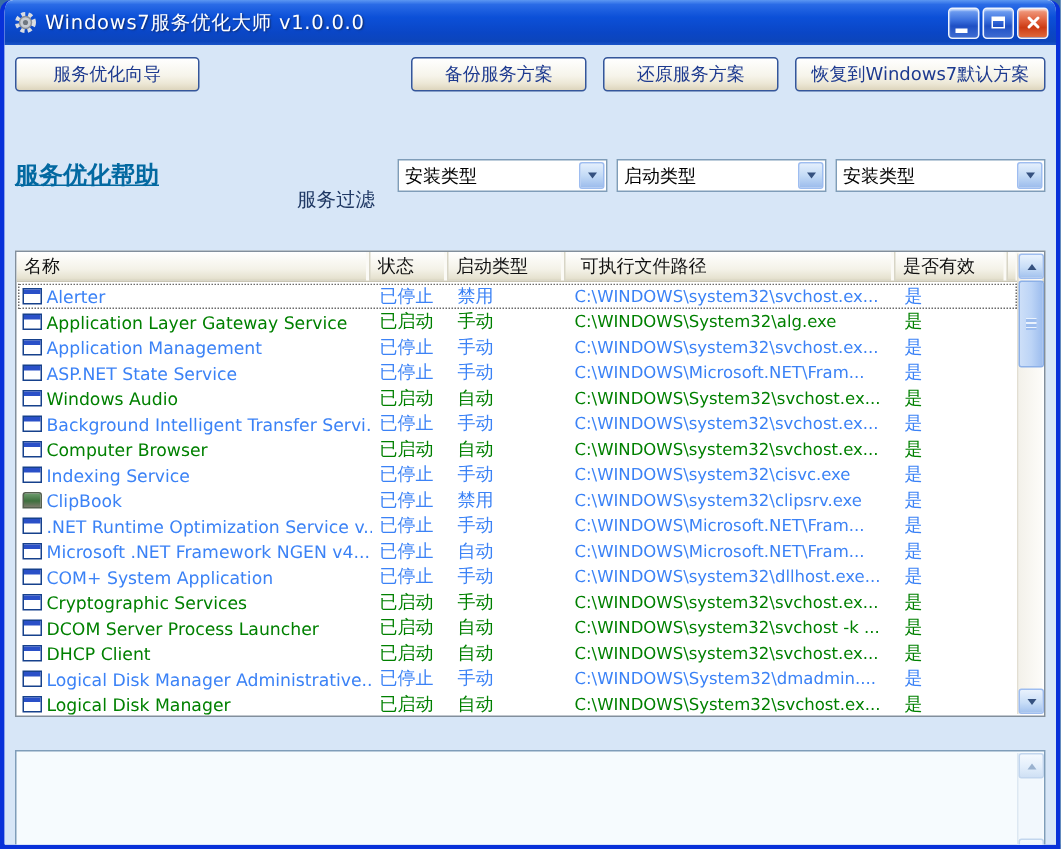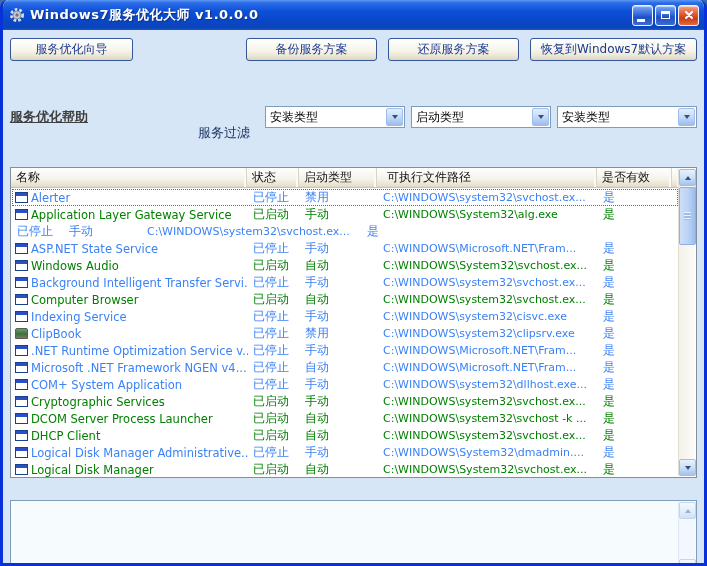--- a/index.html
+++ b/index.html
@@ -5,42 +5,42 @@
   * { margin:0; padding:0; box-sizing:border-box; }
   html,body { width:707px; height:566px; background:#3a6ea5; font-family:"DejaVu Sans","Liberation Sans",sans-serif; }
   .window { width:707px; height:566px; display:flex; flex-direction:column;
     background:#d7e6f7; border-left:3px solid #0831d9; border-right:3px solid #0831d9; border-bottom:3px solid #0831d9;
     border-radius:8px 8px 0 0; overflow:hidden; }
   
   .titlebar { height:30px; flex:0 0 30px; display:flex; align-items:center; padding:0 5px 0 6px;
     background:linear-gradient(180deg,#5c97f2 0%,#2a6be6 10%,#0c50d8 38%,#0a46c6 72%,#0c45bb 92%,#1b55c9 100%);
     border-radius:6px 6px 0 0; }
   .app-icon { width:16px; height:16px; margin-right:5px; flex:0 0 16px; }
-  .title { color:#fff; font-weight:bold; font-size:13px; text-shadow:1px 1px 1px #10327e; letter-spacing:.5px;
+  .title { color:#fff; font-weight:normal; font-size:13px; text-shadow:1px 1px 1px #10327e; letter-spacing:.5px;
     white-space:nowrap; overflow:hidden; flex:1 1 auto; }
   .winbtns { display:flex; gap:2px; }
   .wbtn { width:21px; height:21px; border-radius:3px; border:1px solid #eef3fd; display:flex; align-items:center; justify-content:center;
     background:linear-gradient(180deg,#7aa8f5 0%,#3a6fdd 40%,#1e4fc4 60%,#3e6cd2 100%); box-shadow:inset 0 1px 1px rgba(255,255,255,.6); cursor:pointer; }
   .wbtn.close { background:linear-gradient(180deg,#f2a186 0%,#e0613c 40%,#cc3b14 65%,#e06a3c 100%); }
   .glyph-min { width:8px; height:3px; background:#fff; align-self:flex-end; margin:0 auto 3px 4px; }
   .glyph-max { width:9px; height:8px; border:1px solid #fff; border-top:3px solid #fff; background:transparent; }
   
   .client { flex:1 1 auto; padding:8px 7px 0 7px; display:flex; flex-direction:column; background:#d7e6f7;gap:16px; }
   .row { display:flex; align-items:center; }
   .spacer { flex:1 1 auto; }
   .xpbtn { font-family:inherit; font-size:12px; color:#1d3a8f; height:23px; padding:0 10px;
     border:1px solid #35569a; border-radius:3px; cursor:pointer;
     background:linear-gradient(180deg,#ffffff 0%,#f6f4ea 55%,#ece7d5 80%,#ddd5bd 100%);
     box-shadow:inset 0 1px 0 #fff; white-space:nowrap; }
   .toolbar { flex:0 0 23px; }
   .toolbar .wizard { width:123px; }
-  .toolbar .grp { width:131px; margin-left:11px; }
+  .toolbar .grp { width:117px; margin-left:11px; }
   .toolbar .grp.wide { width:167px; }
   .filterrow { margin-top:15px; flex:0 0 22px; }
-  .helplink { font-size:13px; font-weight:bold; color:#404040; text-decoration:underline; cursor:pointer; }
+  .helplink { font-size:16px; font-weight:bold; color:#0369a1; text-decoration:underline; cursor:pointer; }
   .filterlabel { font-size:13px; color:#1f3864; margin-right:9px;margin-top:32px; }
   .combo { width:140px; height:22px; background:#fff; border:1px solid #7f9db9; display:flex; align-items:center; margin-left:6px; cursor:pointer; }
   .combo-text { flex:1 1 auto; font-size:12px; color:#000; padding-left:4px; white-space:nowrap; overflow:hidden; }
   .combo-btn { flex:0 0 17px; height:18px; margin:1px; border:1px solid #9ebdf0; border-radius:2px;
     background:linear-gradient(180deg,#e4effc 0%,#c4dbf6 50%,#9cbcec 100%); display:flex; align-items:center; justify-content:center; }
   .chev-down { width:0; height:0; border-left:3.5px solid transparent; border-right:3.5px solid transparent; border-top:4px solid #35517f; }
   .chev-up { width:0; height:0; border-left:3.5px solid transparent; border-right:3.5px solid transparent; border-bottom:4px solid #35517f; }
   
   .table { margin-top:9px; flex:0 0 311px; background:#fff; border:1px solid #828f9c; position:relative; overflow:hidden; }
   .thead { display:flex; height:20px; background:linear-gradient(180deg,#ffffff 0%,#f4f2e8 60%,#e6e2d0 92%,#d8d4c0 100%);
@@ -179,20 +179,24 @@
       <span class="icon-slot icon-window"></span>
       <span class="cell-name-text">Application Layer Gateway Service</span>
     </div>
     <div class="td c-status cell-status">已启动</div>
     <div class="td c-type cell-type">手动</div>
     <div class="td c-path cell-path">C:\WINDOWS\System32\alg.exe</div>
     <div class="td c-valid cell-valid">是</div>
   </div>
 
   <div class="tr stopped">
+    <div class="td c-name">
+      <span class="icon-slot icon-window"></span>
+      <span class="cell-name-text">Application Management</span>
+    </div>
     <div class="td c-status cell-status">已停止</div>
     <div class="td c-type cell-type">手动</div>
     <div class="td c-path cell-path">C:\WINDOWS\system32\svchost.ex...</div>
     <div class="td c-valid cell-valid">是</div>
   </div>
 
   <div class="tr stopped">
     <div class="td c-name">
       <span class="icon-slot icon-window"></span>
       <span class="cell-name-text">ASP.NET State Service</span>

